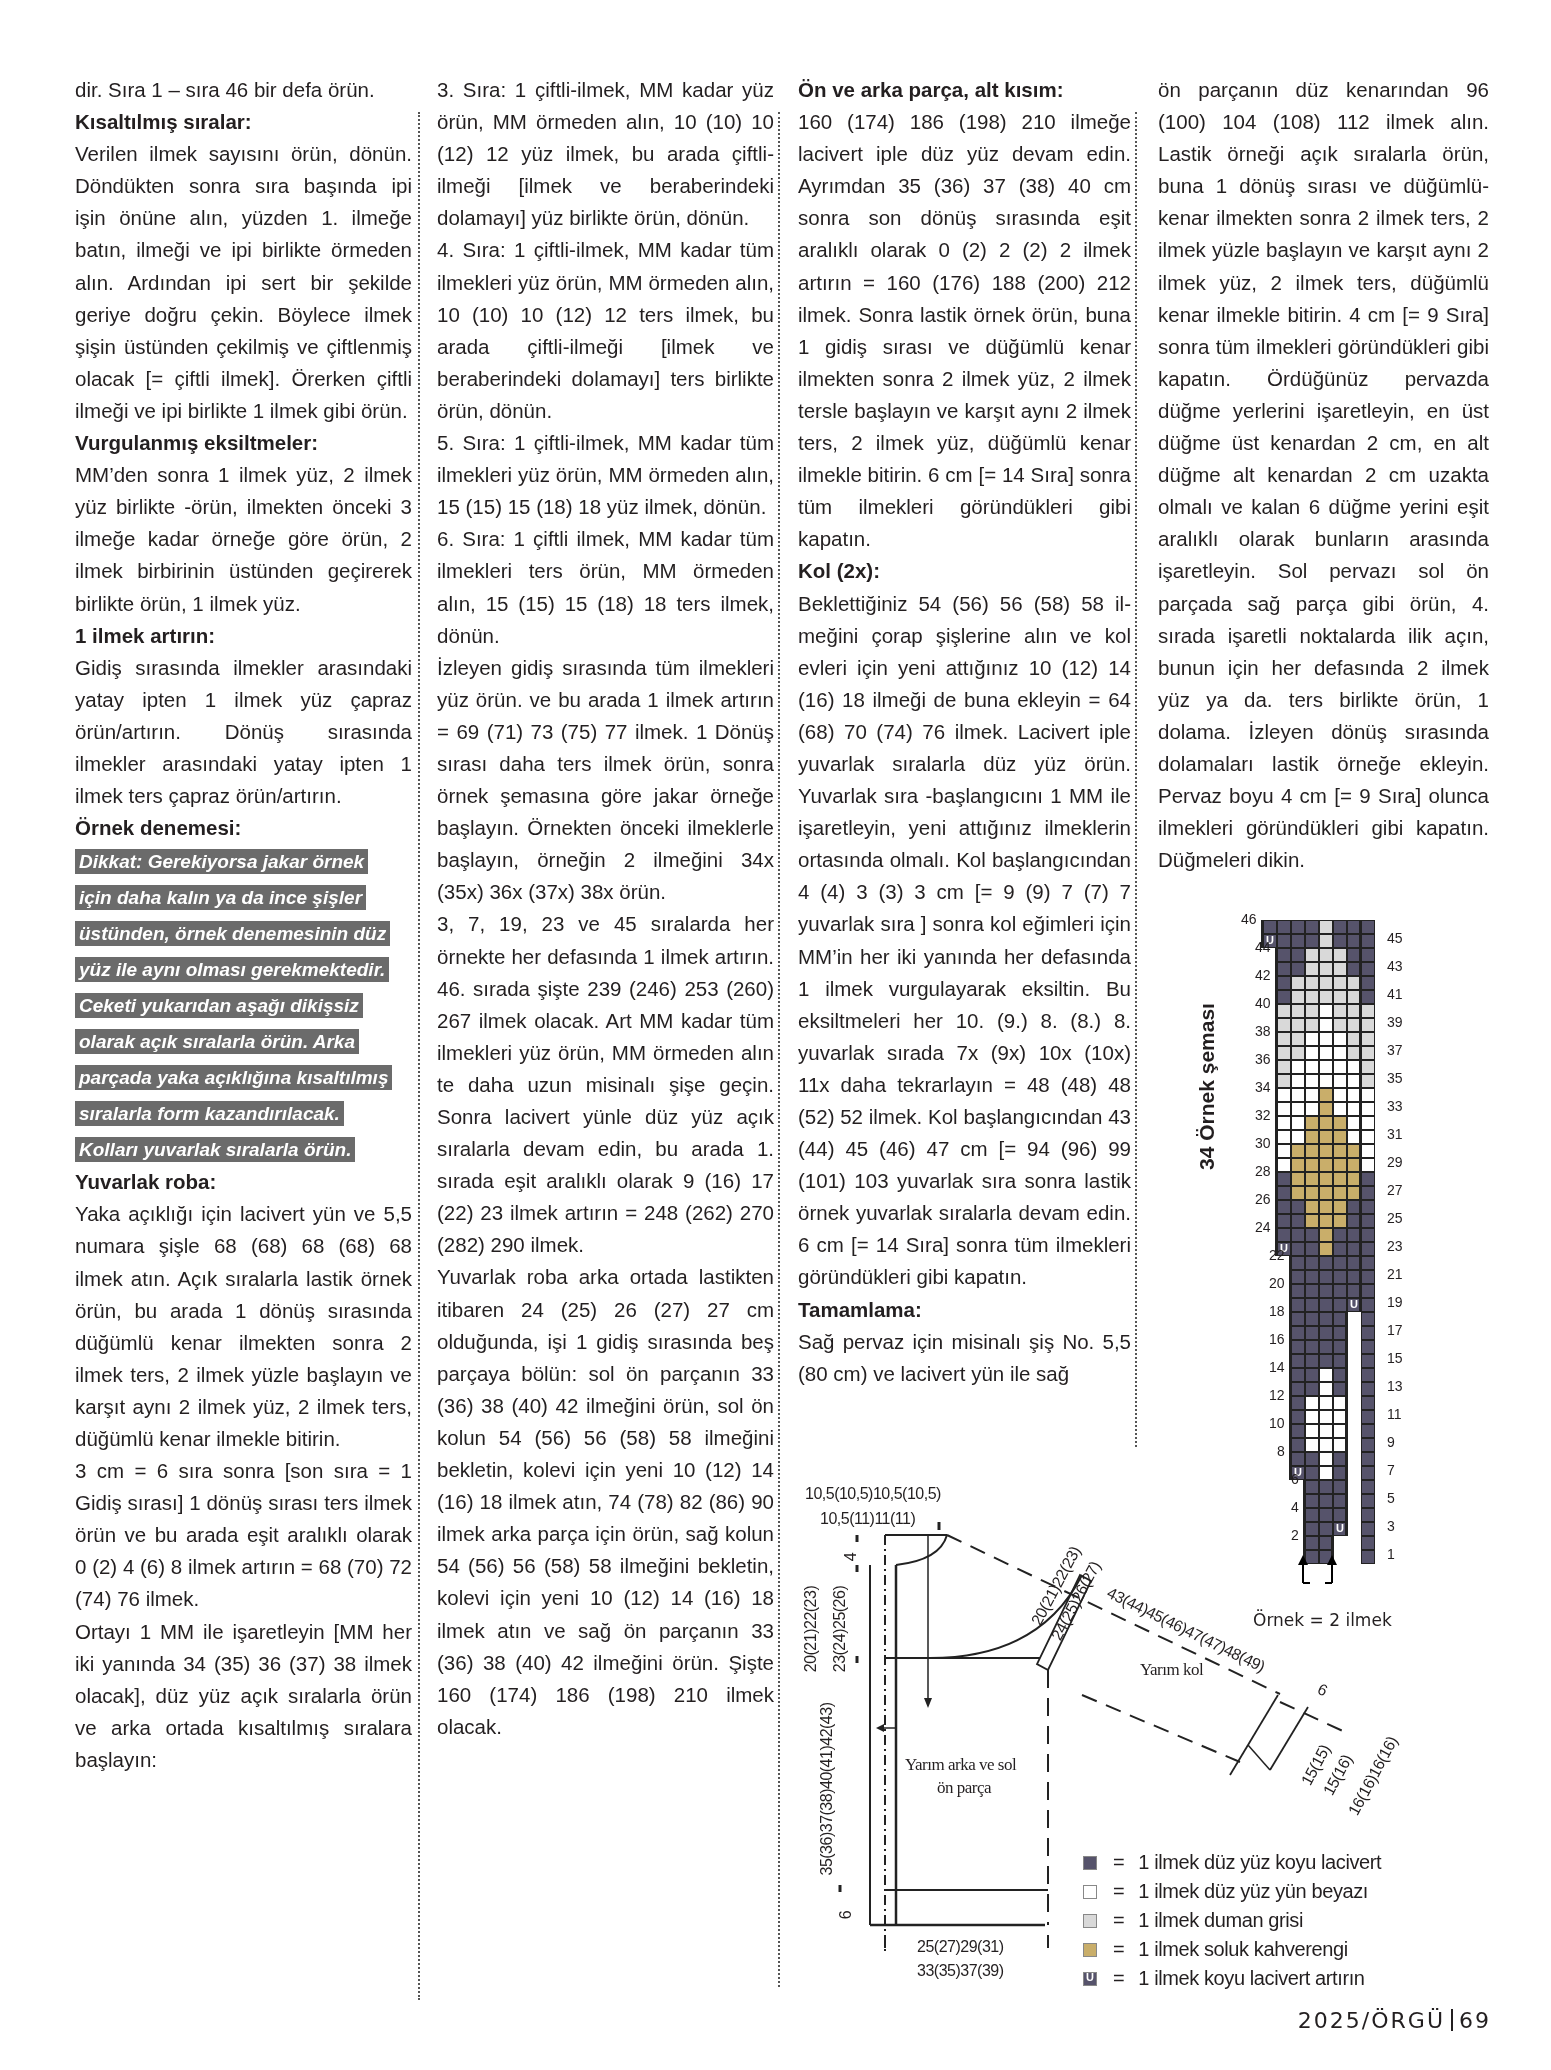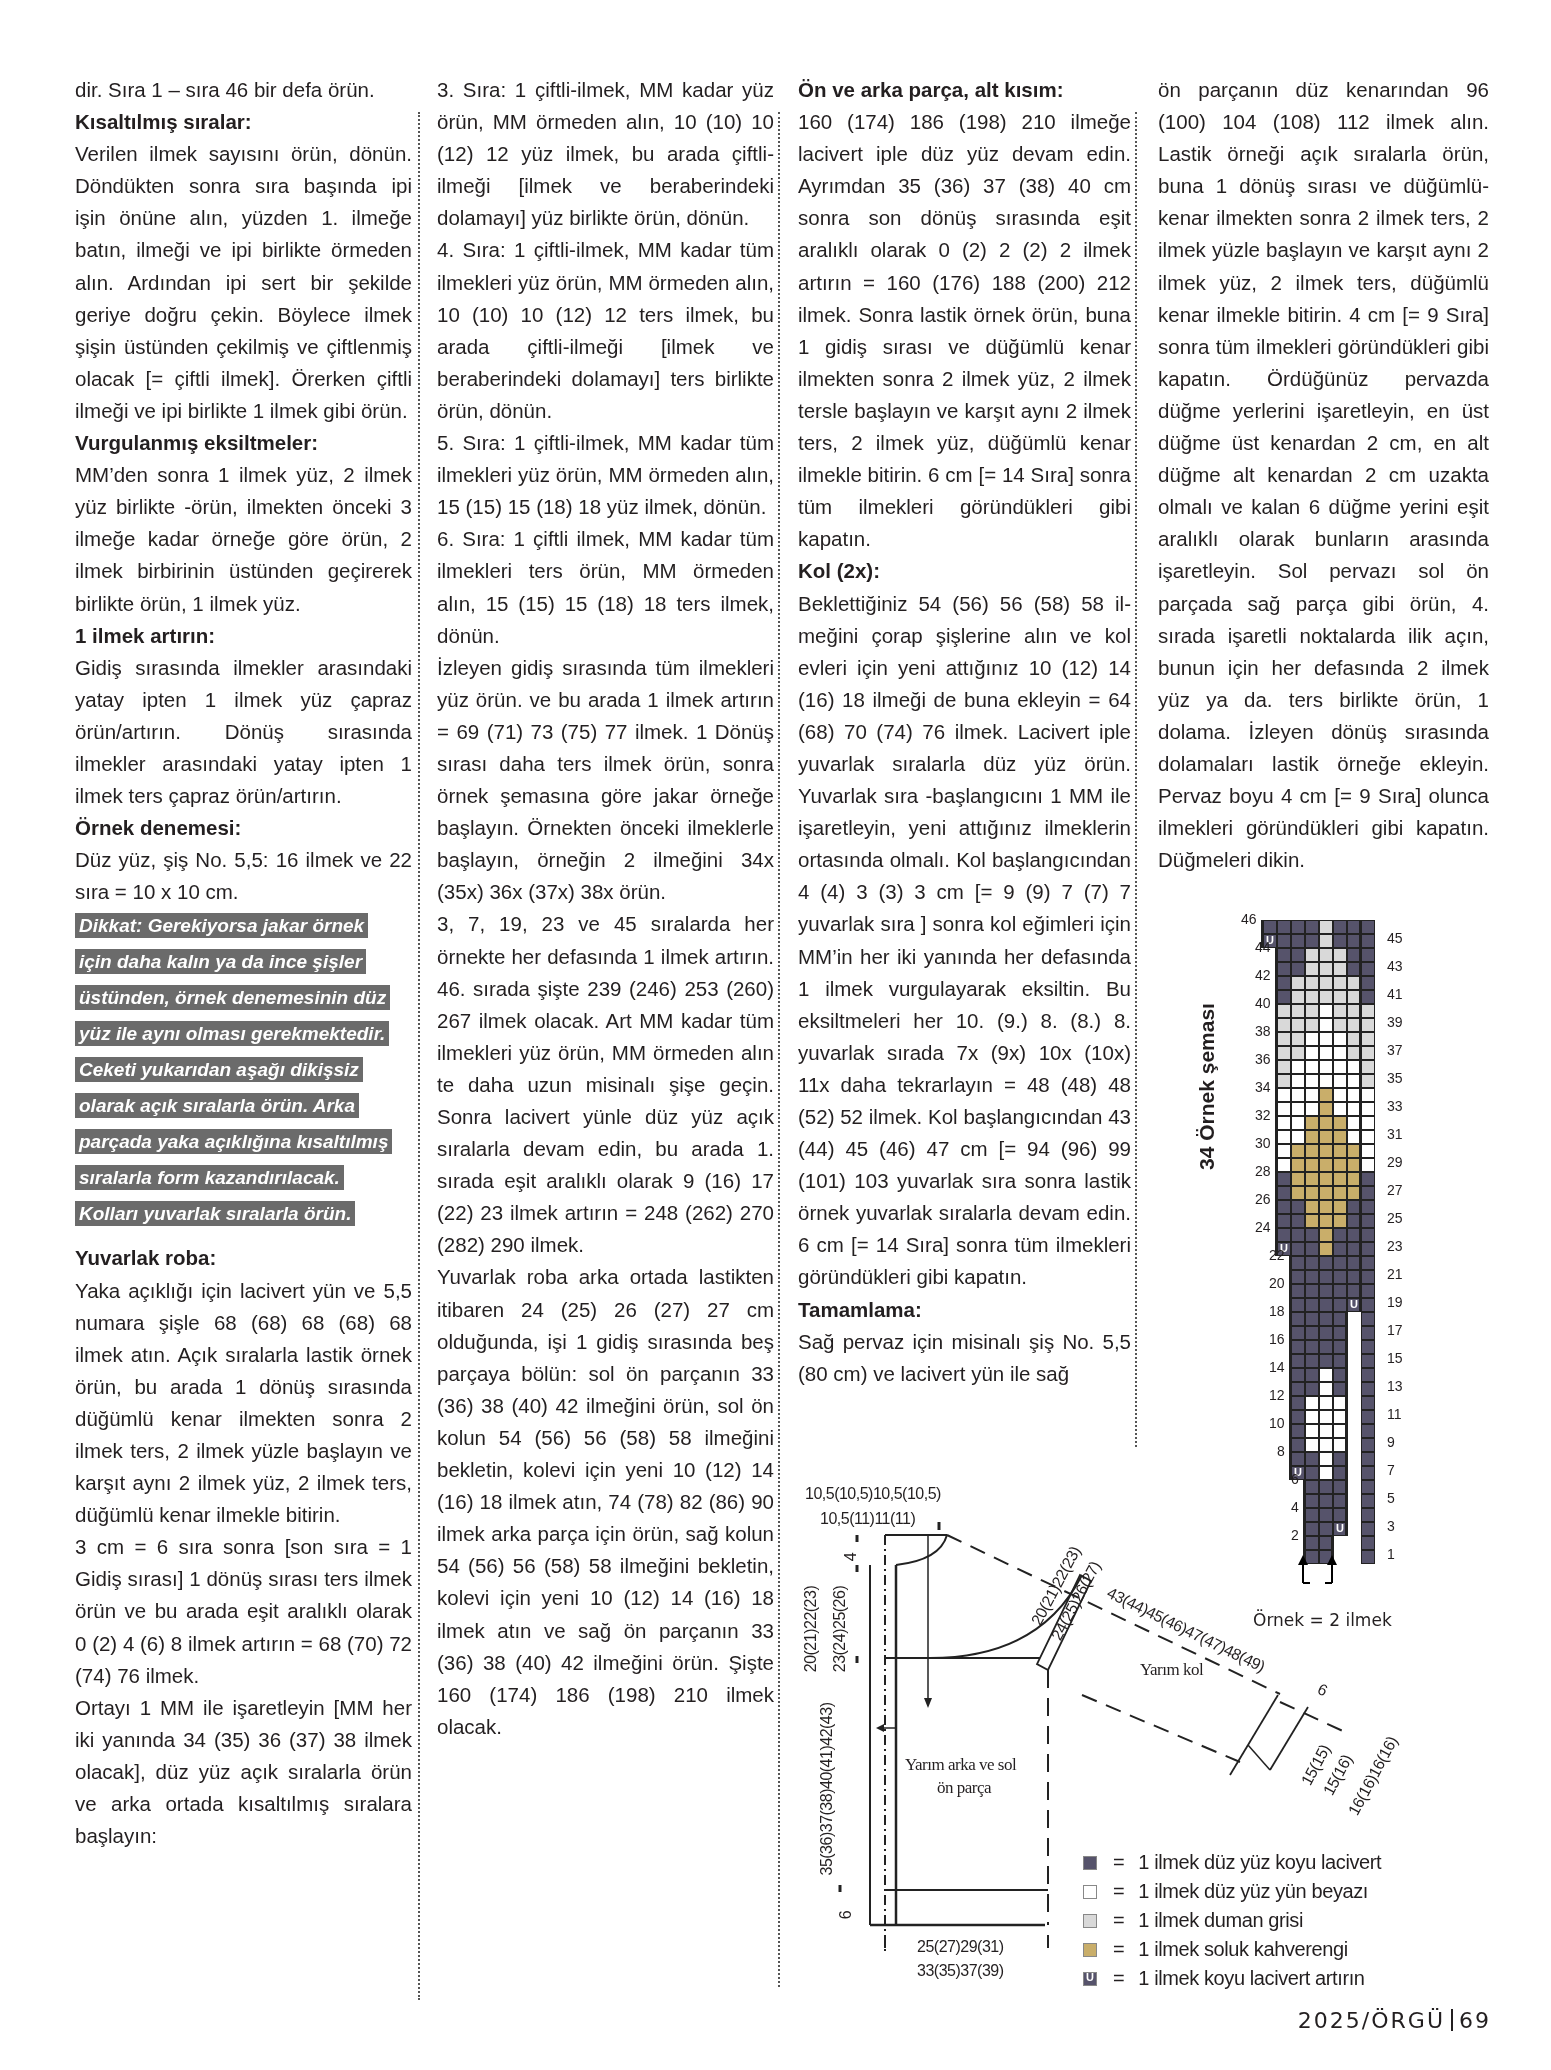--- a/index.html
+++ b/index.html
@@ -36,31 +36,30 @@
 
 <div class="col c1">
   <p>dir.  Sıra 1 – sıra 46 bir defa örün.</p>
   <p class="h">Kısaltılmış sıralar:</p>
   <p>Verilen ilmek sayısını örün, dö­nün. Döndükten sonra sıra başın­da ipi işin önüne alın, yüzden 1. ilmeğe batın, ilmeği ve ipi birlikte örmeden alın. Ardından ipi sert bir şekilde geriye doğru çekin. Böylece ilmek şişin üstünden çe­kilmiş ve çiftlenmiş olacak [= çiftli ilmek]. Örerken çiftli ilmeği ve ipi birlikte  1 ilmek gibi örün.</p>
   <p class="h">Vurgulanmış eksiltmeler:</p>
   <p>MM’den sonra 1 ilmek yüz, 2 il­mek yüz birlikte -örün, ilmekten önceki 3 ilmeğe kadar örneğe göre örün, 2 ilmek birbirinin üs­tünden geçirerek birlikte örün, 1 ilmek yüz.</p>
   <p class="h">1 ilmek artırın:</p>
   <p>Gidiş sırasında ilmekler arasın­daki yatay ipten 1 ilmek yüz çap­raz örün/artırın. Dönüş sırasında ilmekler arasındaki yatay ipten 1 ilmek ters çapraz örün/artırın.</p>
   <p class="h">Örnek denemesi:</p>
-  <p>Düz yüz, şiş No. 5,5: 16 ilmek ve 22 sıra = 10 x 10 cm.</p>
   <div class="warn">
     <span>Dikkat: Gerekiyorsa jakar örnek</span><br>
     <span>için daha kalın ya da ince şişler</span><br>
     <span>üstünden, örnek denemesinin düz</span><br>
     <span>yüz ile aynı olması gerekmektedir.</span><br>
     <span>Ceketi yukarıdan aşağı dikişsiz</span><br>
     <span>olarak açık sıralarla örün. Arka</span><br>
     <span>parçada yaka açıklığına kısaltılmış</span><br>
     <span>sıralarla form kazandırılacak.</span><br>
-    <span style="margin-bottom:16px">Kolları yuvarlak sıralarla örün.</span>
+    <span style="margin-bottom:4px">Kolları yuvarlak sıralarla örün.</span>
   </div>
   <p class="h">Yuvarlak roba:</p>
   <p>Yaka açıklığı için lacivert yün ve 5,5 numara şişle 68 (68) 68 (68) 68 ilmek atın. Açık sıralarla lastik örnek örün, bu arada 1 dönüş sı­rasında düğümlü kenar ilmekten sonra 2 ilmek ters, 2 ilmek yüzle başlayın ve karşıt aynı 2 ilmek yüz, 2 ilmek ters, düğümlü kenar ilmekle bitirin.</p>
   <p>3 cm = 6 sıra sonra [son sıra = 1 Gidiş sırası] 1 dönüş sırası ters il­mek örün ve bu arada eşit aralıklı olarak 0 (2) 4 (6) 8 ilmek artırın  = 68 (70) 72 (74) 76 ilmek.</p>
   <p>Ortayı 1 MM ile işaretleyin [MM her iki yanında 34 (35) 36 (37) 38 ilmek olacak], düz yüz açık sıra­larla örün ve arka ortada kısaltıl­mış sıralara başlayın:</p>
 </div>
 <div class="sep" style="left:418px; top:112px; height:1888px;"></div>
 
 <div class="col c2">
   <p>3. Sıra: 1 çiftli-ilmek, MM kadar yüz örün, MM örmeden alın, 10 (10) 10 (12) 12 yüz ilmek, bu arada çiftli-ilmeği [ilmek ve bera­berindeki dolamayı] yüz birlikte örün, dönün.</p>

